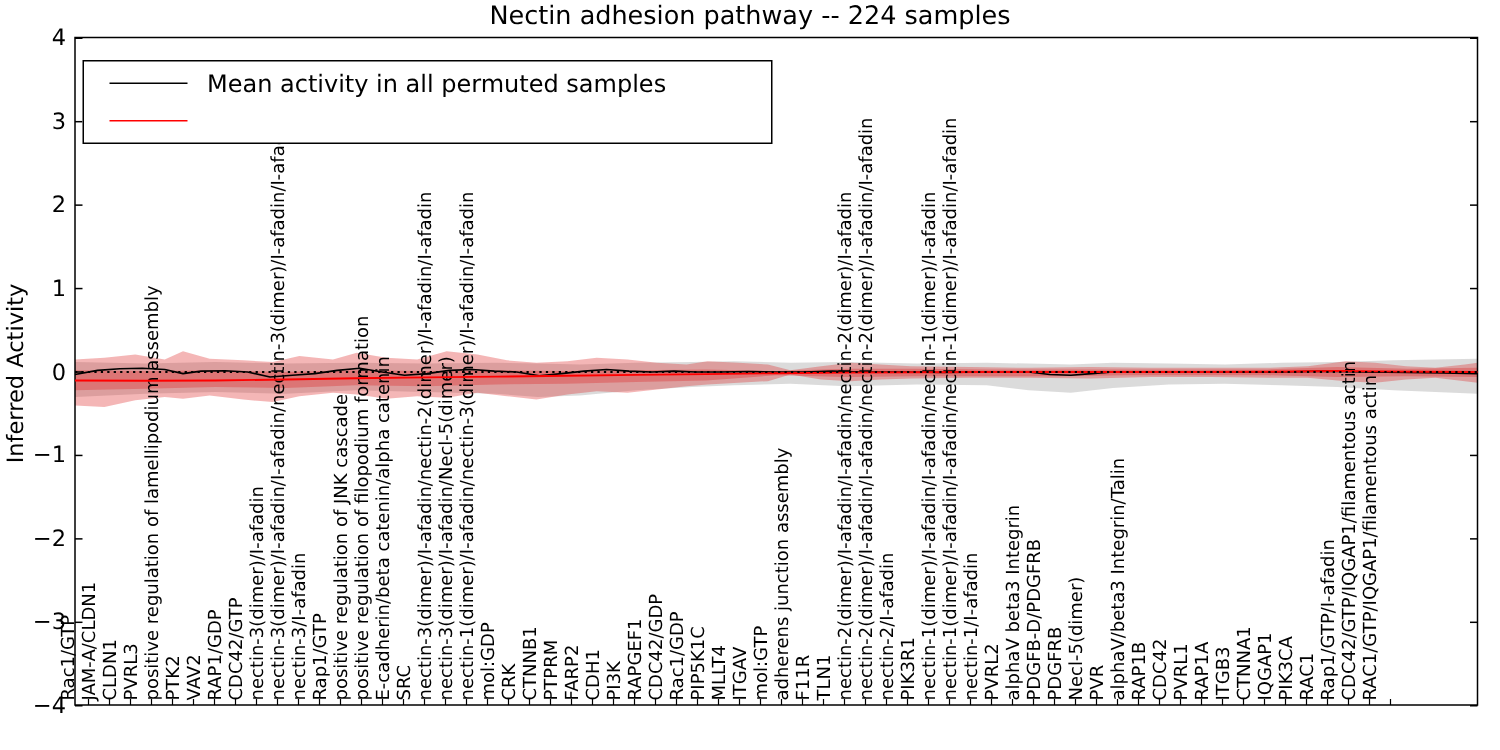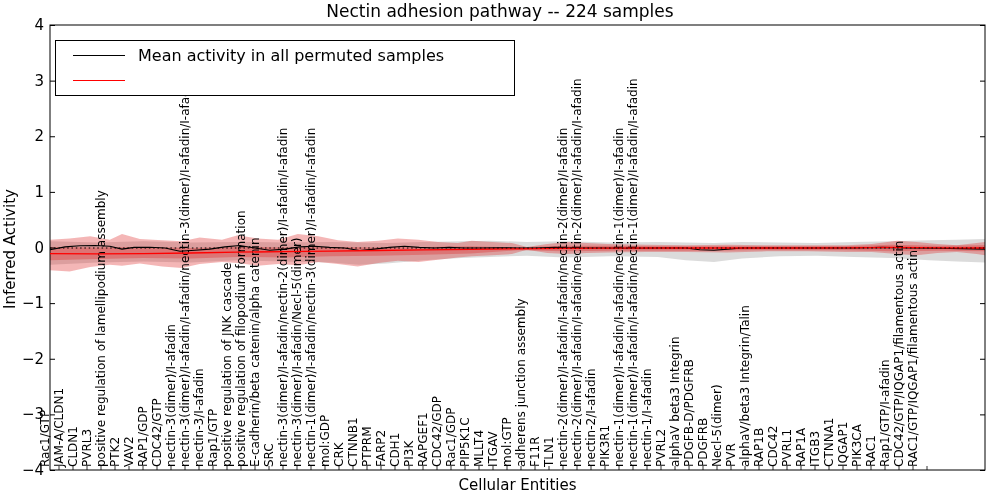--- a/index.html
+++ b/index.html
@@ -213,21 +213,20 @@
       <line x1="885" y1="470" x2="885" y2="466" stroke="#000" stroke-width="0.8"></line>
       <line x1="899" y1="470" x2="899" y2="466" stroke="#000" stroke-width="0.8"></line>
       <line x1="913" y1="470" x2="913" y2="466" stroke="#000" stroke-width="0.8"></line>
       <line x1="927" y1="470" x2="927" y2="466" stroke="#000" stroke-width="0.8"></line>
       <polyline points="50.0,249.7 65.0,246.9 79.9,245.8 94.9,245.5 109.8,246.3 122.0,249.1 134.1,247.4 150.0,247.2 165.0,248.0 180.0,251.3 194.9,250.2 209.9,249.1 224.8,246.9 239.8,245.5 254.8,248.0 269.7,250.2 284.7,249.1 299.6,246.9 314.6,246.3 329.6,247.4 344.5,248.0 359.5,250.5 374.4,249.1 389.4,247.4 404.4,246.3 419.3,247.4 434.3,248.0 449.2,247.4 464.2,248.0 480.1,248.0 498.8,247.7 517.5,248.0 536.2,248.0 554.9,247.4 573.6,248.0 601.6,248.0 629.7,248.3 657.8,248.0 685.8,248.0 699.8,249.7 713.9,250.2 727.9,249.1 741.9,248.0 770.0,248.0 798.0,248.0 826.0,248.0 854.1,248.0 882.1,247.4 910.2,248.0 938.3,248.3 961.6,248.6 985.0,249.1" fill="none" stroke="#000000" stroke-width="1.1" stroke-linejoin="round"></polyline>
       <polyline points="50.0,253.6 96.8,253.8 143.5,253.6 190.3,253.0 237.0,252.2 283.8,251.6 330.5,251.1 377.3,250.5 424.0,249.9 470.8,249.4 517.5,248.8 564.3,248.4 611.0,248.2 657.8,248.0 704.5,248.0 751.3,248.0 798.0,248.0 844.8,247.8 891.5,247.3 919.6,247.6 947.6,247.8 985.0,248.0" fill="none" stroke="#ff0000" stroke-width="1.3" stroke-linejoin="round"></polyline>
       <line x1="50" y1="248" x2="985" y2="248" stroke="#000000" stroke-width="1.2" stroke-dasharray="1.5,2.8"></line>
     </svg>
 
   <div class="ylabel">Inferred Activity</div>
-  <div class="xlabel">Cellular Entities</div>
 
   <div class="legend">
     <div class="legend-row">
       <div class="legend-line" style="border-top-color: rgb(0, 0, 0);"></div>
       <div class="legend-text">Mean activity in all permuted samples</div>
     </div>
     <div class="legend-row">
       <div class="legend-line" style="border-top-color: rgb(255, 0, 0);"></div>
     </div>
   </div>

